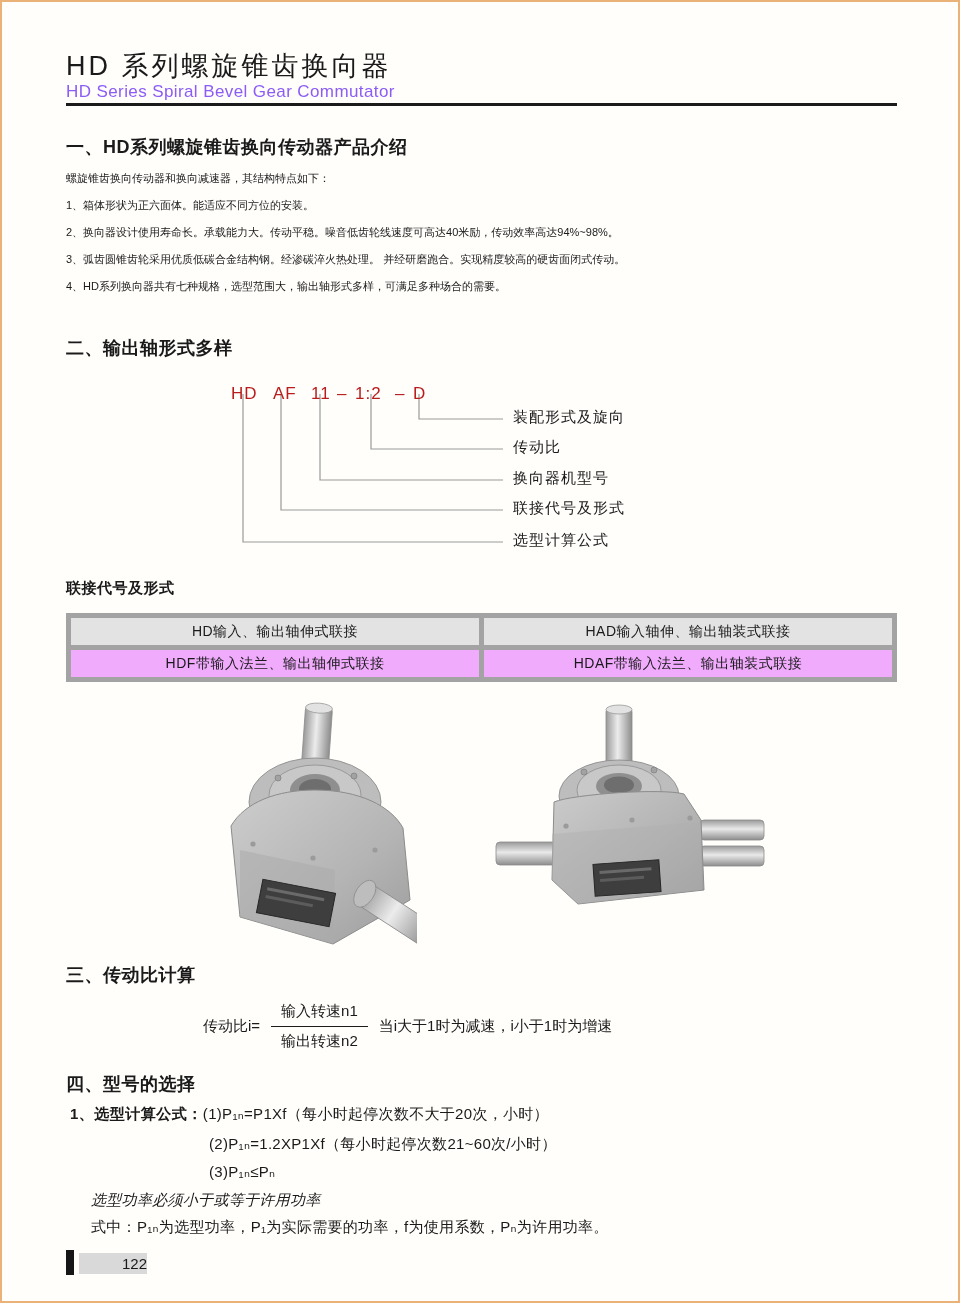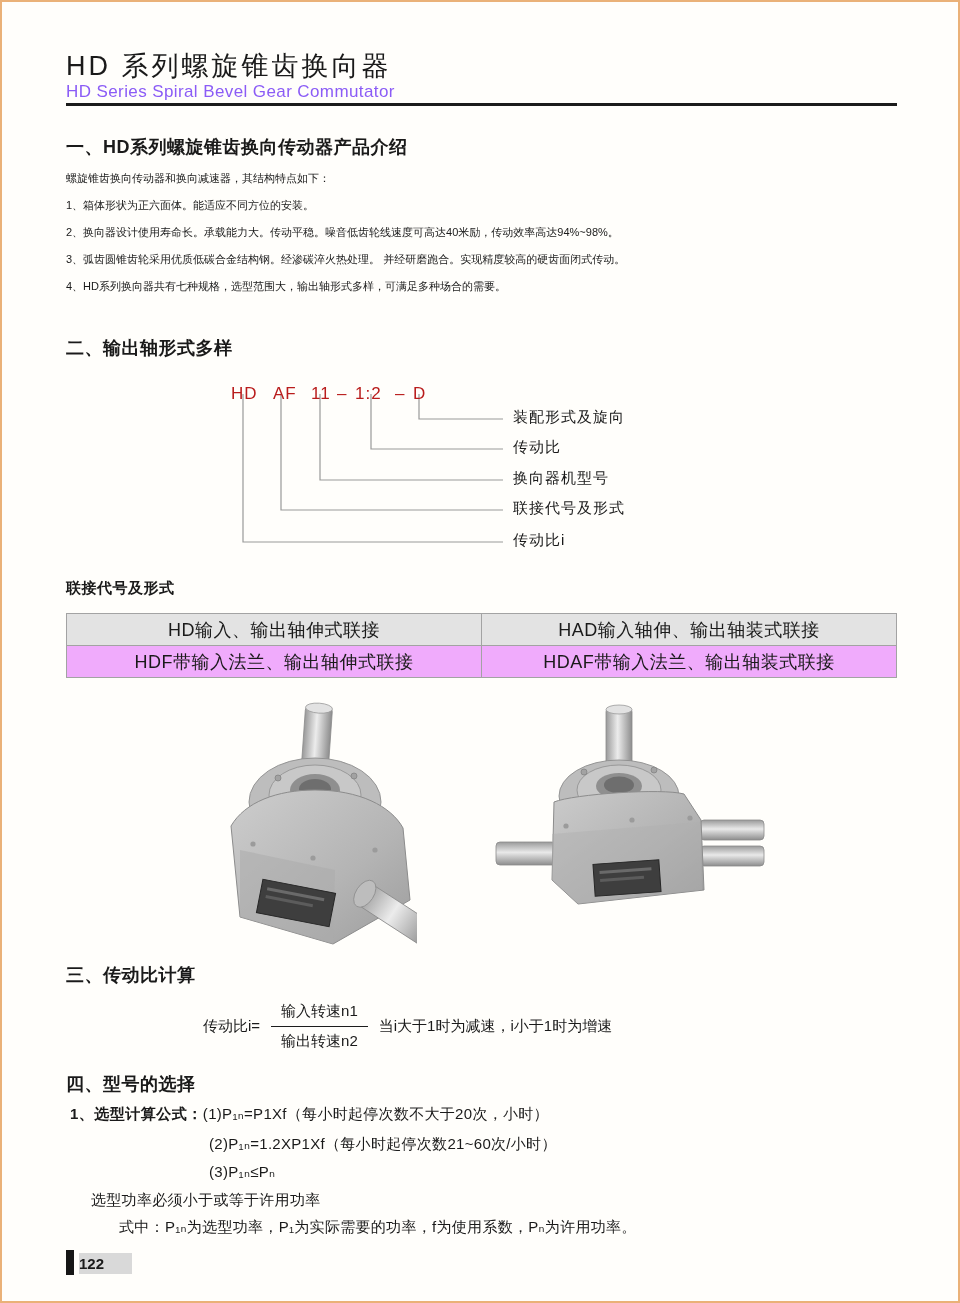--- a/index.html
+++ b/index.html
@@ -28,22 +28,22 @@
   .diagram svg.lines { position:absolute; left:0; top:0; }
   .tok { position:absolute; top:16px; font-size:17px; letter-spacing:1px; color:#b91c1c; }
   .tok.t0{left:229px}.tok.t1{left:271px}.tok.t2{left:309px}.tok.t3{left:335px}
   .tok.t4{left:353px}.tok.t5{left:393px}.tok.t6{left:411px}
   .dlab { position:absolute; left:511px; font-size:15px; letter-spacing:1px; }
   .dlab.l0{top:40px}.dlab.l1{top:70px}.dlab.l2{top:101px}.dlab.l3{top:131px}.dlab.l4{top:163px}
 
   
   .conn-title { left:64px; top:577px; font-size:15px; font-weight:bold; letter-spacing:0.5px; }
   .conn-table { left:64px; top:611px; width:831px; border-collapse:collapse; }
-  .conn-table td { width:50%; height:32px; border:1px solid #a3a3a3; text-align:center;
-    font-size:18px; letter-spacing:0.5px; }
+  .conn-table td { width:50%; height:32px; border:5px solid #a3a3a3; text-align:center;
+    font-size:14px; letter-spacing:0.5px; }
   .conn-table tr.gray td { background:#e3e3e3; }
   .conn-table tr.white td { background:#f0abfc; }
 
   
   .photo-left { left:213px; top:696px; }
   .photo-right { left:492px; top:702px; }
 
   
   .s3-heading { left:64px; top:961px; }
   .s3-formula { left:201px; top:997px; display:flex; align-items:center; gap:11px; font-size:15px; }
@@ -51,27 +51,27 @@
   .frac .num { display:block; padding:3px 10px 5px; border-bottom:1.5px solid #1c1c1c; }
   .frac .den { display:block; padding:5px 10px 3px; }
 
   
   .s4-heading { left:64px; top:1070px; }
   .s4line { font-size:15px; letter-spacing:0.3px; }
   .s4-l1 { left:68px; top:1103px; }
   .s4-l1 b { letter-spacing:0.5px; }
   .s4-l2 { left:207px; top:1133px; }
   .s4-l3 { left:207px; top:1161px; }
-  .s4-n1 { left:89px; top:1189px; }
-  .s4-n2 { left:89px; top:1216px;margin-left:28px; }
+  .s4-n1 { left:89px; top:1189px;font-style:italic; }
+  .s4-n2 { left:89px; top:1216px; }
 
   
   .pg-bar { left:64px; top:1248px; width:8px; height:25px; background:#161616; }
-  .pg-box { left:77px; top:1251px; width:53px; height:21px; background:#d9d9d9;
-    text-align:left; font-size:15px; line-height:21px; color:#1a1a1a;font-weight:bold; }
+  .pg-box { left:77px; top:1251px; width:68px; height:21px; background:#d9d9d9;
+    text-align:right; font-size:15px; line-height:21px; color:#1a1a1a; }
 </style>
 </head>
 <body>
 
 <div class="page">
 
   <div class="abs title-cn nowrap">HD 系列螺旋锥齿换向器</div>
   <div class="abs title-en nowrap">HD Series Spiral Bevel Gear Commutator</div>
   <div class="abs title-rule"></div>
 
@@ -99,21 +99,21 @@
     <span class="tok t1">AF</span>
     <span class="tok t2">11</span>
     <span class="tok t3">–</span>
     <span class="tok t4">1:2</span>
     <span class="tok t5">–</span>
     <span class="tok t6">D</span>
     <span class="dlab l0 nowrap">装配形式及旋向</span>
     <span class="dlab l1 nowrap">传动比</span>
     <span class="dlab l2 nowrap">换向器机型号</span>
     <span class="dlab l3 nowrap">联接代号及形式</span>
-    <span class="dlab l4 nowrap">传动比i</span>
+    <span class="dlab l4 nowrap">选型计算公式</span>
   </div>
 
   <div class="abs conn-title nowrap">联接代号及形式</div>
   <table class="abs conn-table">
     <tbody>
         <tr class="gray">
       <td>HD输入、输出轴伸式联接</td>
       <td>HAD输入轴伸、输出轴装式联接</td>
     </tr>
     <tr class="white">

